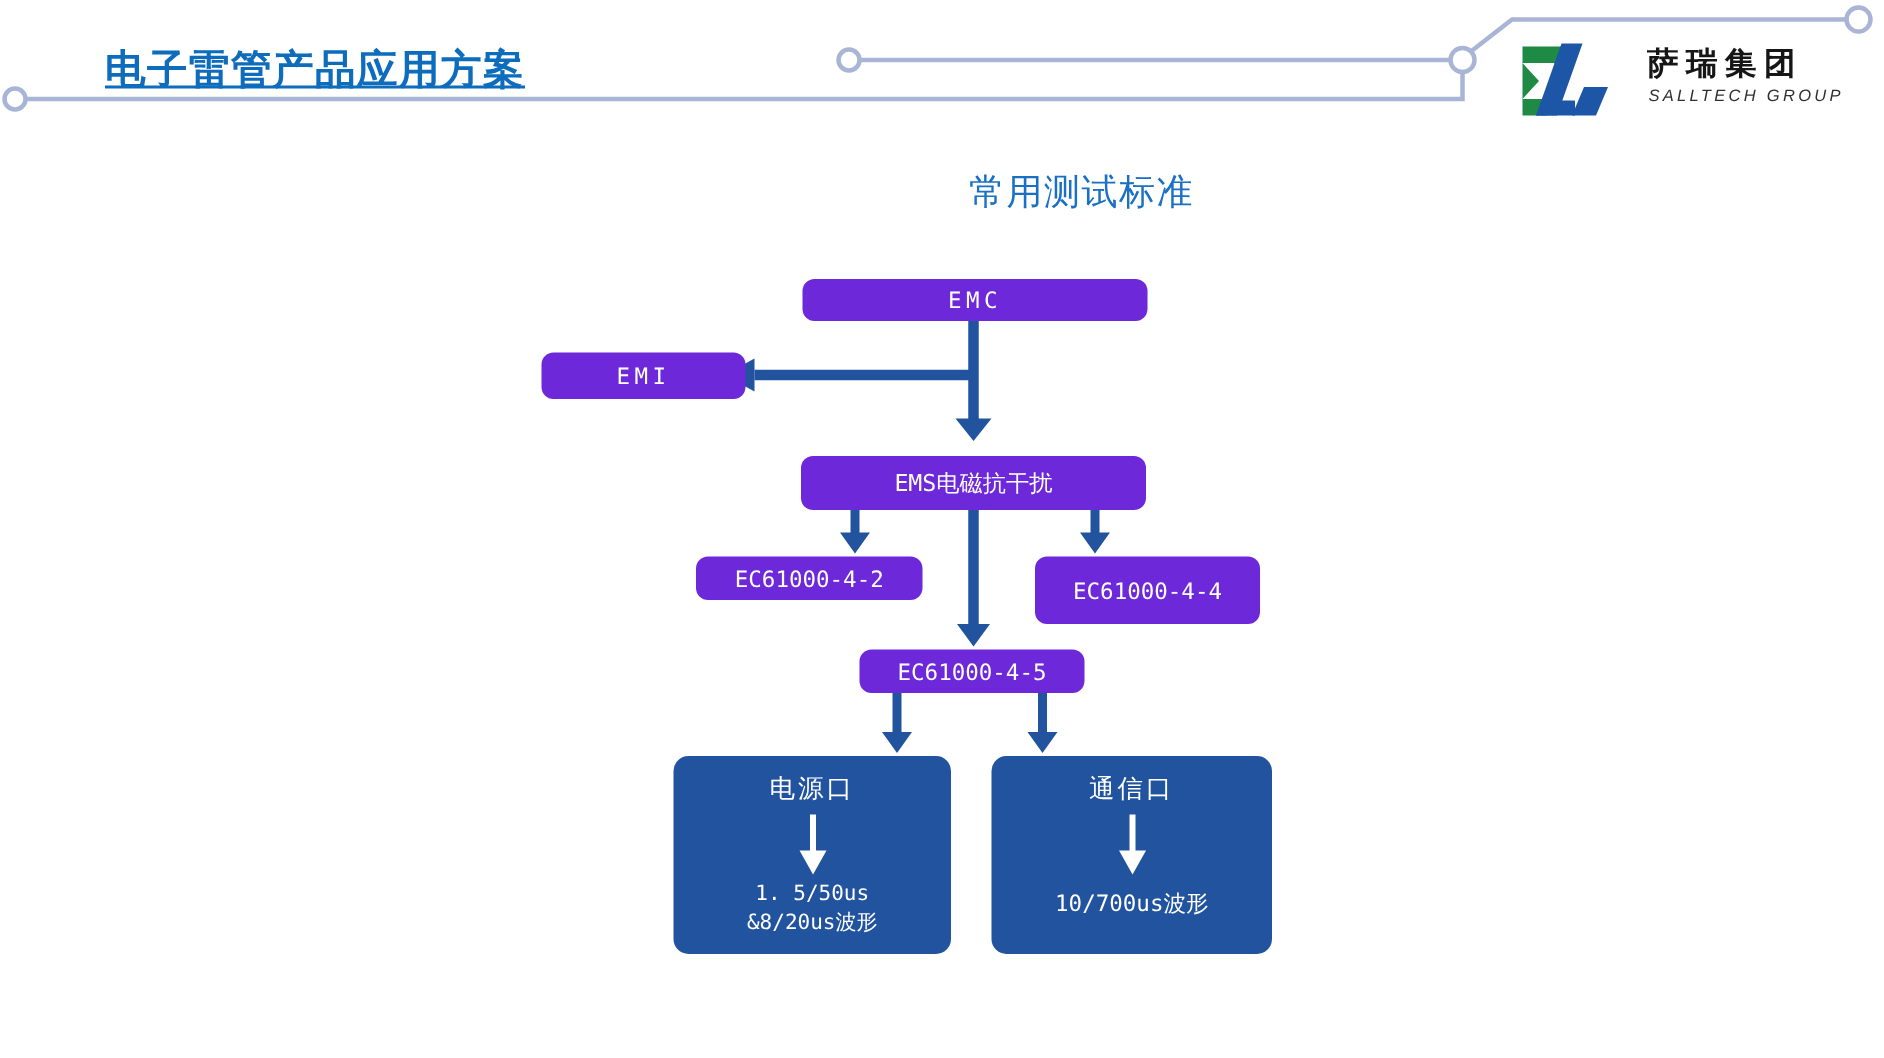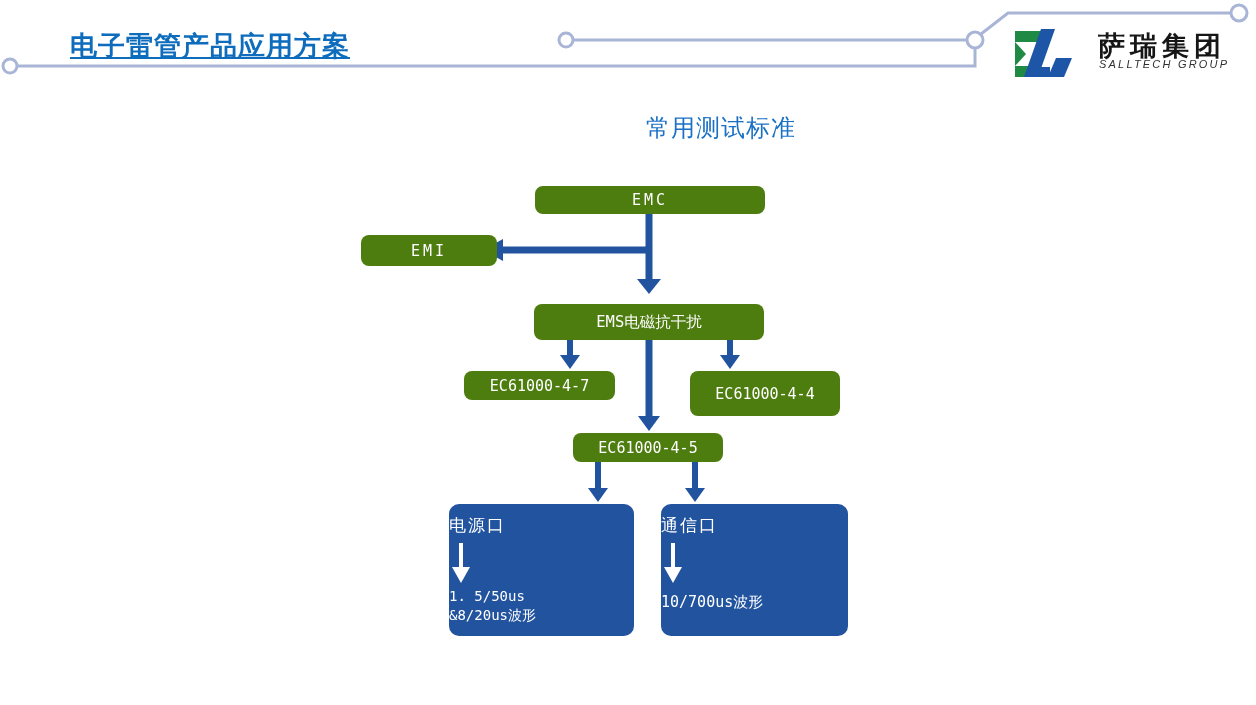--- a/index.html
+++ b/index.html
@@ -28,41 +28,41 @@
     letter-spacing: 1px;
     color: #0d6cbc;
     white-space: nowrap;
     text-decoration: underline;
   }
 
   .logo { position: absolute; left: 1012px; top: 26px; width: 232px; height: 56px; }
   .logo-mark { position: absolute; left: 0; top: 0; }
   .logo-cn {
     position: absolute; left: 86px; top: 2px;
-    font-size: 27px; font-weight: bold; color: #161616;
+    font-size: 21px; font-weight: bold; color: #161616;
     letter-spacing: 5px; white-space: nowrap;
   }
   .logo-en {
     position: absolute; left: 87px; top: 32px;
     font-size: 11px; color: #303030;
     letter-spacing: 2.2px; white-space: nowrap; font-style: italic;
   }
 
   .diagram-heading {
     position: absolute;
     left: 496px; top: 112px; width: 300px;
     text-align: right;
     font-size: 24px;
     color: #1a70c4;
     letter-spacing: 1px;
   }
 
   .node {
     position: absolute;
-    background: #4d7c0f;
+    background: #6d28d9;
     border-radius: 8px;
     color: #ffffff;
     display: flex;
     align-items: center;
     justify-content: center;
     font-family: "DejaVu Sans Mono", "Liberation Mono", monospace;
     font-size: 15px;
     white-space: nowrap;
   }
   .n-emc  { left: 535px; top: 186px; width: 230px; height: 28px; letter-spacing: 3px; }
@@ -72,21 +72,21 @@
   .n-ec44 { left: 690px; top: 371px; width: 150px; height: 45px; }
   .n-ec45 { left: 573px; top: 433px; width: 150px; height: 29px; }
 
   .panel {
     position: absolute;
     background: #21539e;
     border-radius: 10px;
     color: #ffffff;
     display: flex;
     flex-direction: column;
-    align-items: flex-start;
+    align-items: center;
     text-align: center;
   }
   .p-power { left: 449px; top: 504px; width: 185px; height: 132px; }
   .p-comm  { left: 661px; top: 504px; width: 187px; height: 132px; }
 
   .panel-title {
     margin-top: 10px;
     font-size: 17px;
     letter-spacing: 2px;
     white-space: nowrap;
@@ -158,21 +158,21 @@
       <polygon points="588,488 608,488 598,502" stroke="none"></polygon>
 
       <line x1="695" y1="461" x2="695" y2="489" stroke-width="6"></line>
       <polygon points="685,488 705,488 695,502" stroke="none"></polygon>
     </g>
   </svg>
 
   <div class="node n-emc">EMC</div>
   <div class="node n-emi">EMI</div>
   <div class="node n-ems">EMS电磁抗干扰</div>
-  <div class="node n-ec42">EC61000-4-7</div>
+  <div class="node n-ec42">EC61000-4-2</div>
   <div class="node n-ec44">EC61000-4-4</div>
   <div class="node n-ec45">EC61000-4-5</div>
 
   <div class="panel p-power">
     <div class="panel-title">电源口</div>
     <svg class="panel-arrow" width="24" height="42" viewBox="0 0 24 42">
       <line x1="12" y1="1" x2="12" y2="26" stroke="#ffffff" stroke-width="4"></line>
       <polygon points="3,25 21,25 12,41" fill="#ffffff"></polygon>
     </svg>
     <div class="panel-line first">1. 5/50us</div>

